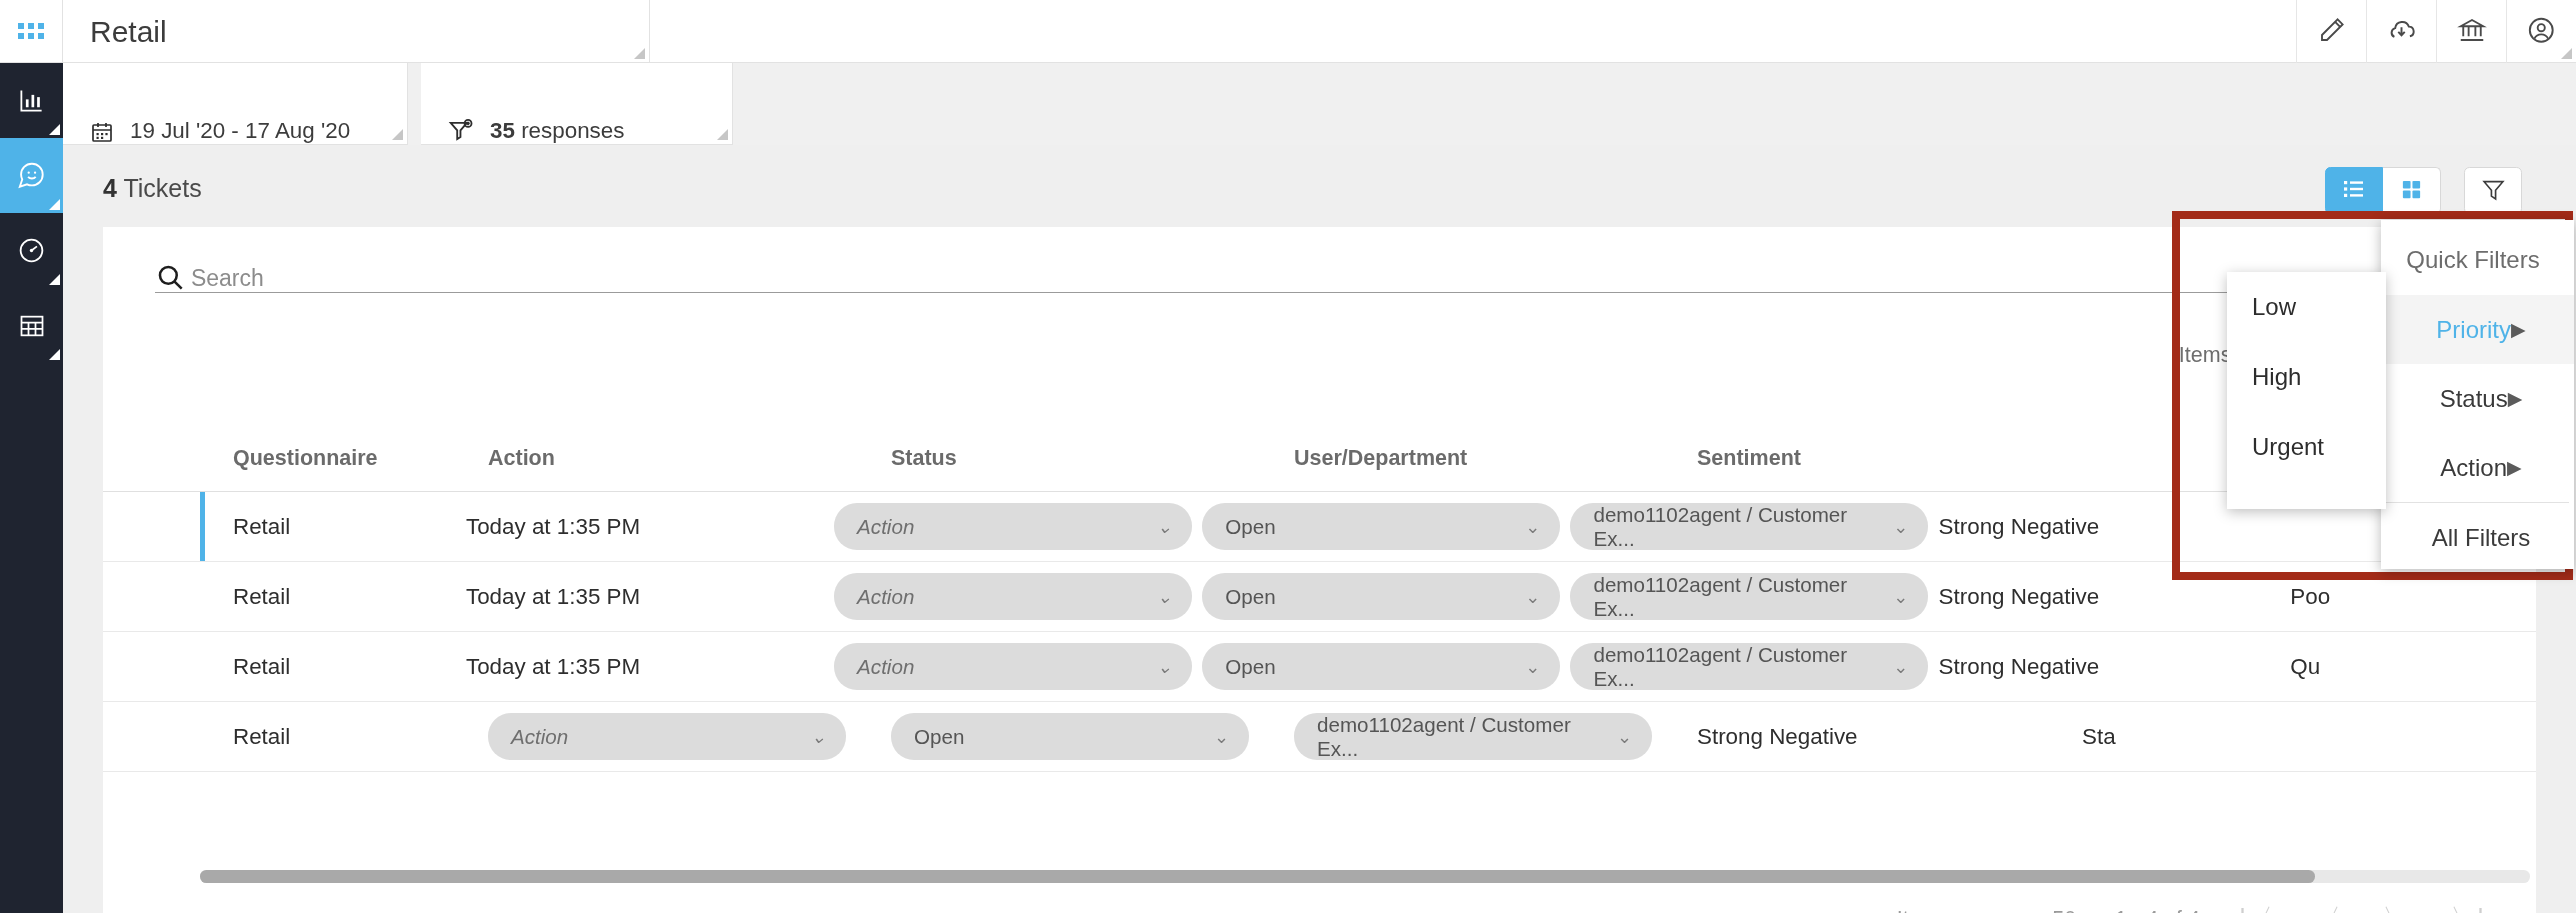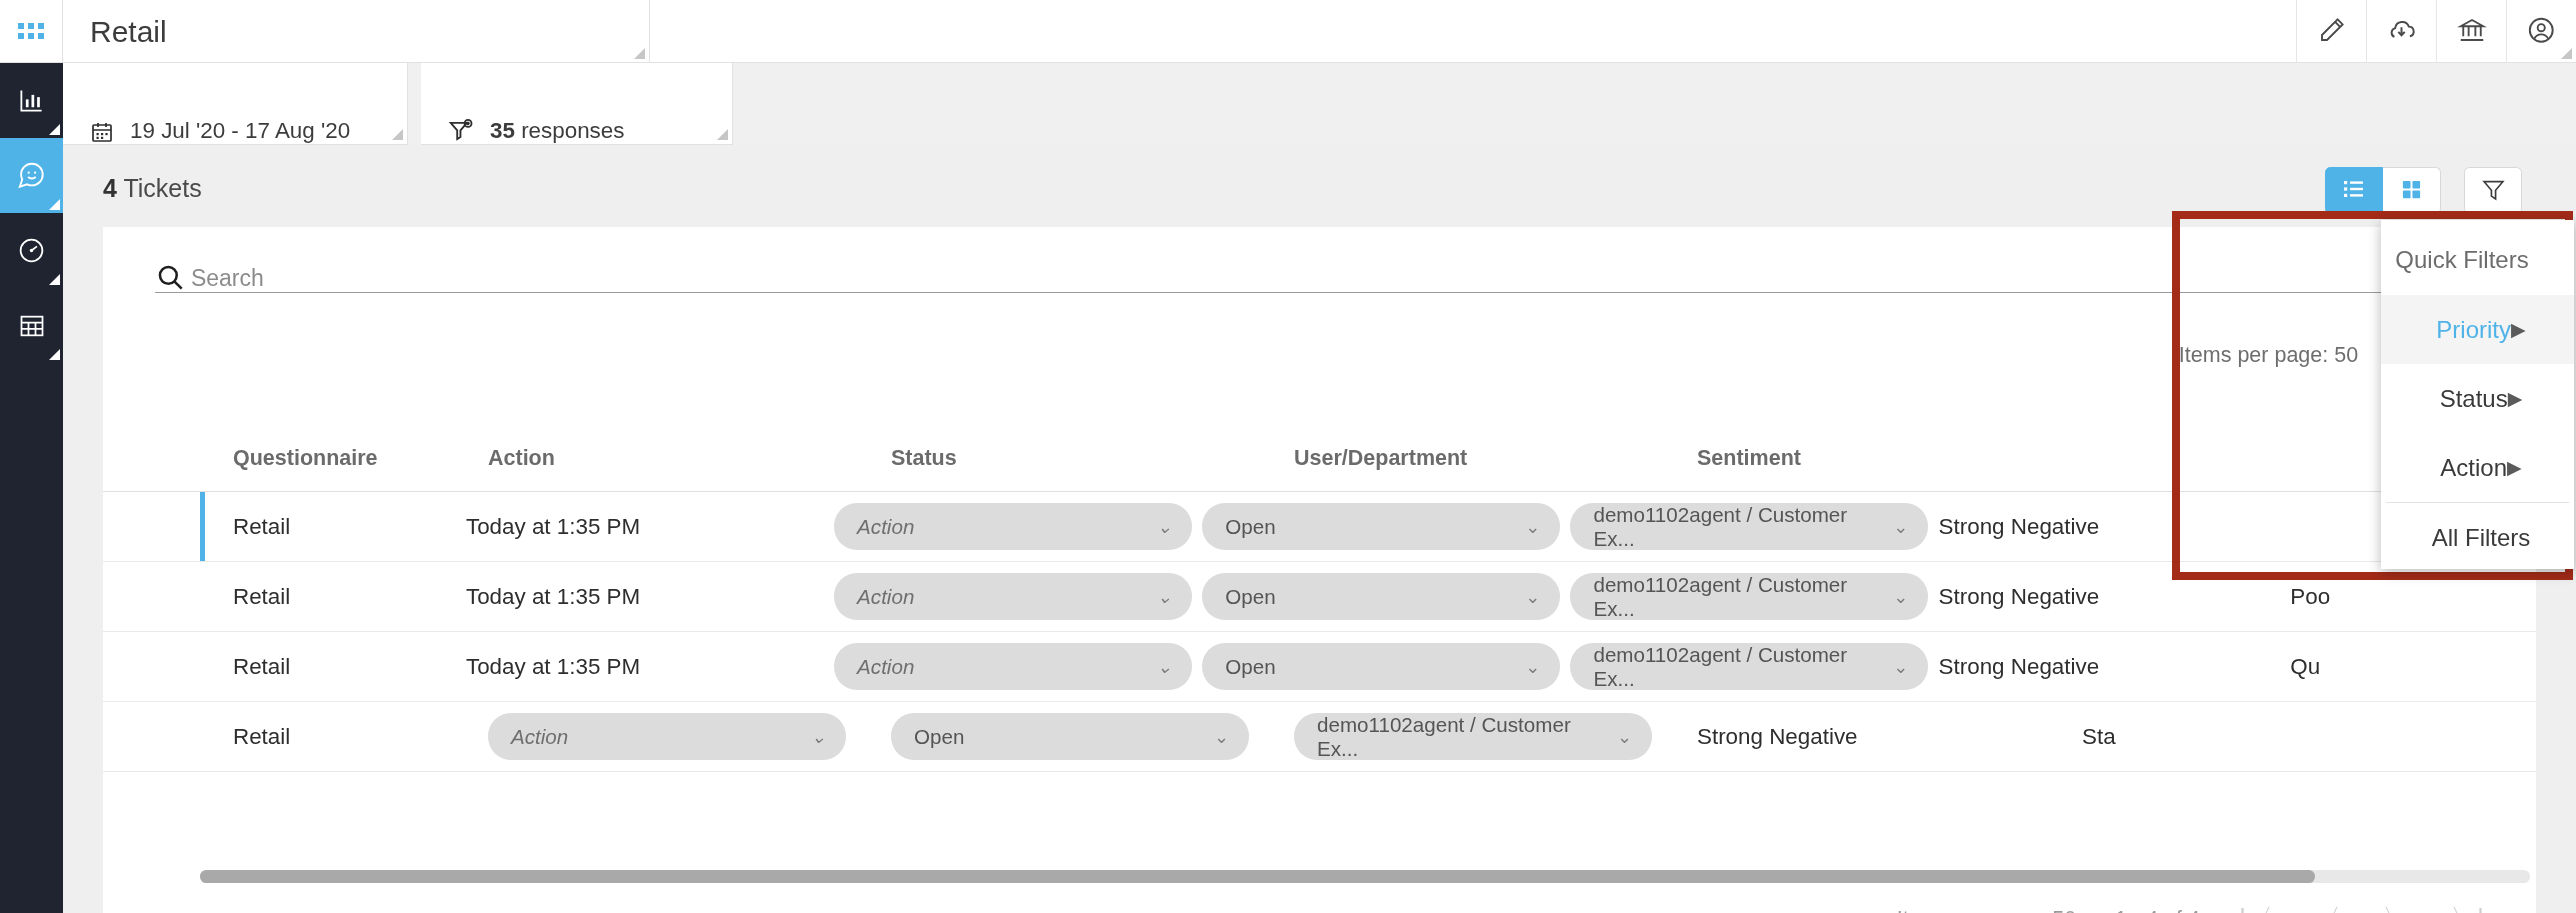--- a/index.html
+++ b/index.html
@@ -218,21 +218,21 @@
   .qfmenu {
     position: absolute; left: 2381px; top: 220px;
     width: 193px; height: 349px;
     background: #ffffff;
     box-shadow: 0 2.7px 12.5px rgba(0,0,0,.28);
     z-index: 60;
     padding-top: 5.4px;
   }
   .qf-title {
     height: 70px; display: flex; align-items: center;
-    padding-left: 14.3px; font-size: 24px; color: #6d6d6d;
+    padding-left: 14.3px; font-size: 24px; color: #6d6d6d; margin-left: 11px;
   }
   .qf-item {
     height: 69px; display: flex; align-items: center; justify-content: center;
     padding: 0 18px 0 25px;
     font-size: 24px; color: #3a3a3a;
     cursor: pointer;
   }
   .qf-item.act { background: #f4f4f4; color: #4fb3e8; }
   .qf-item .arw { font-size: 19px; color: #5b5b5b; }
   .qf-item.act .arw { color: #5b5b5b; }
@@ -584,17 +584,22 @@
     <div class="qf-item">
       <span>Action</span>
       <span class="arw">▶</span>
     </div>
     <div class="qf-sep"></div>
     <div class="qf-item">
       <span>All Filters</span>
     </div>
   </div>
 
+  <div class="submenu">
+    <div class="sub-item">Low</div>
+    <div class="sub-item">High</div>
+    <div class="sub-item">Urgent</div>
+  </div>
 
   <div class="redbox"></div>
 
 </div>
 
 
 </body></html>

